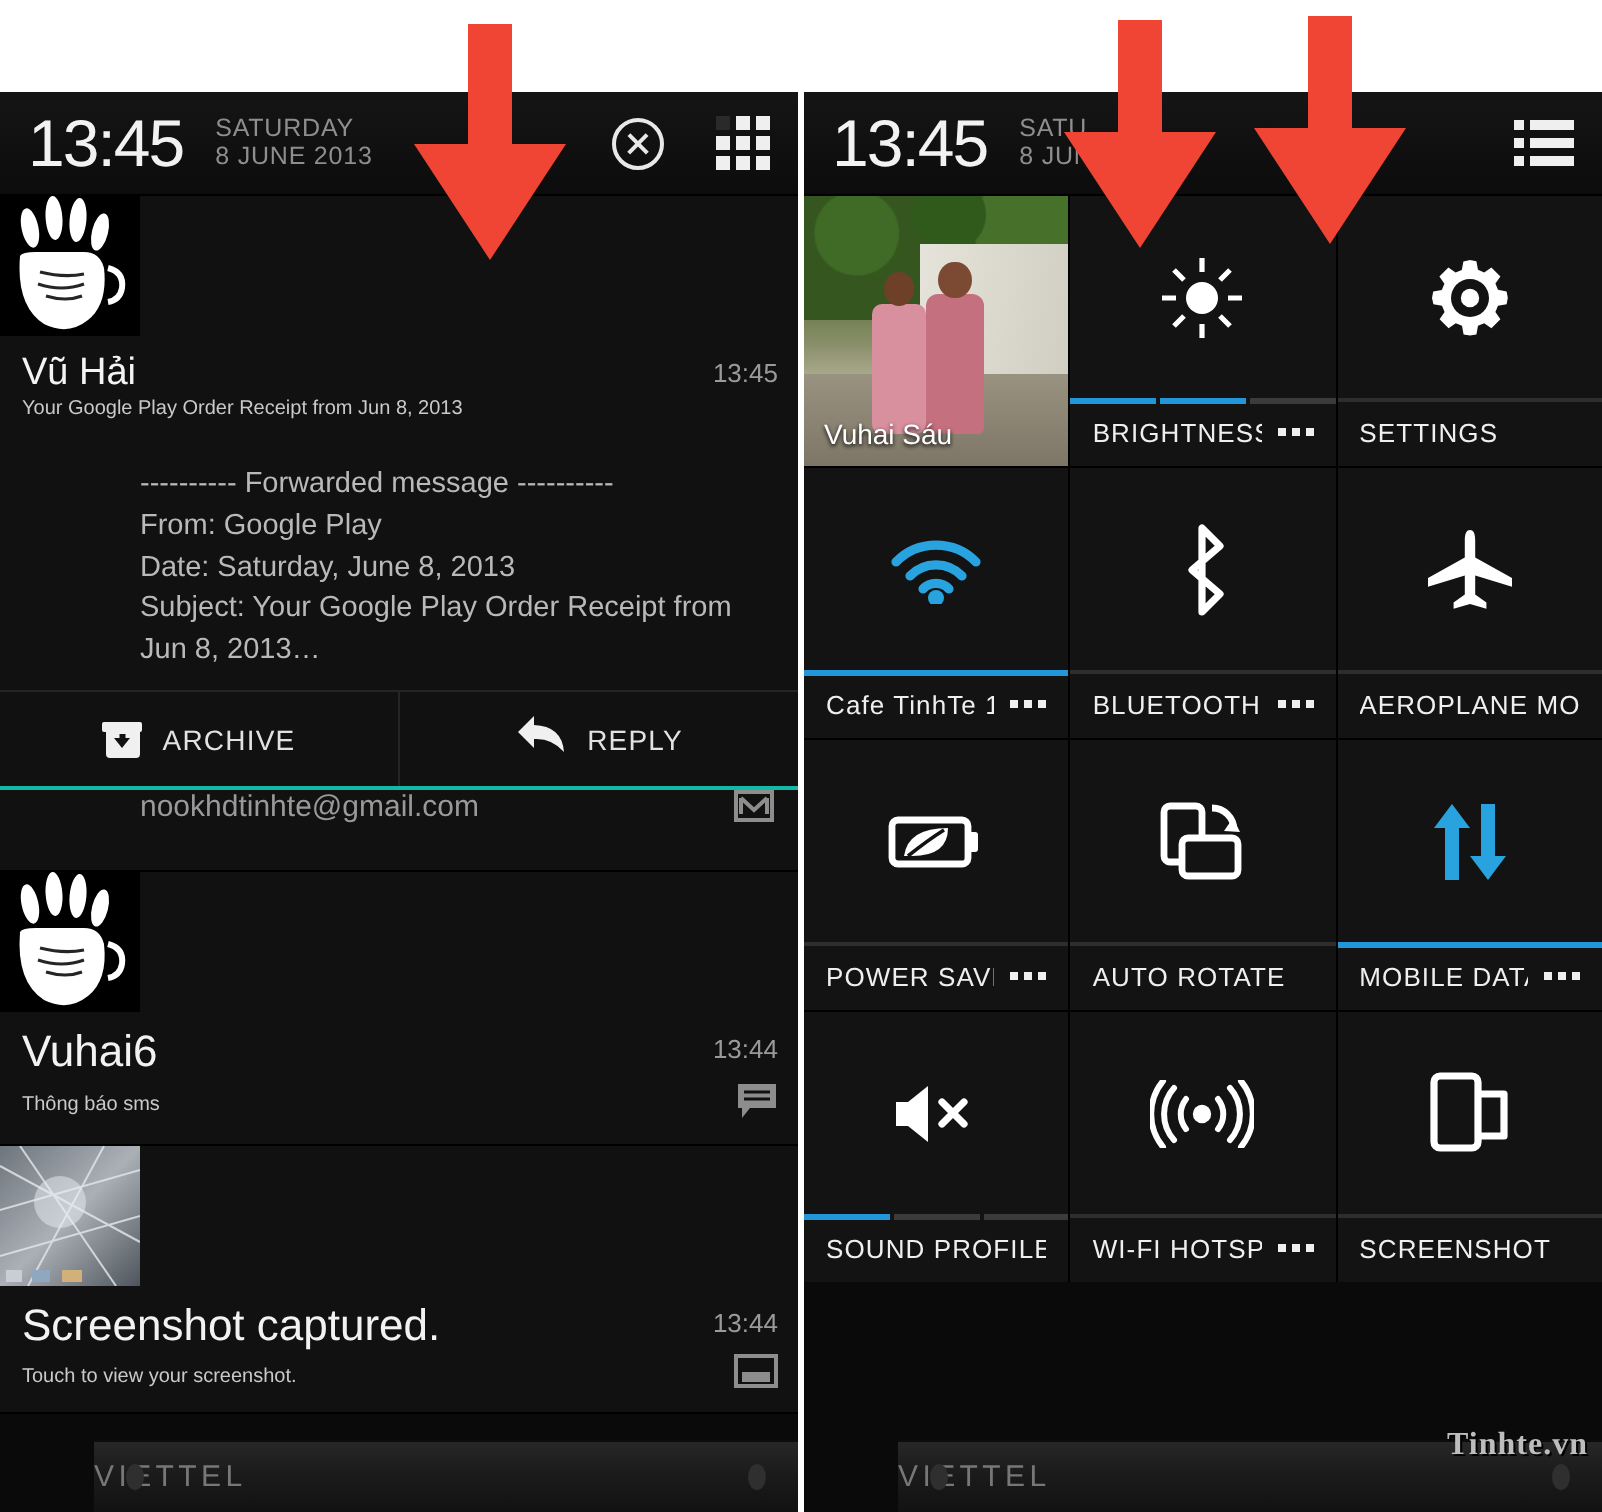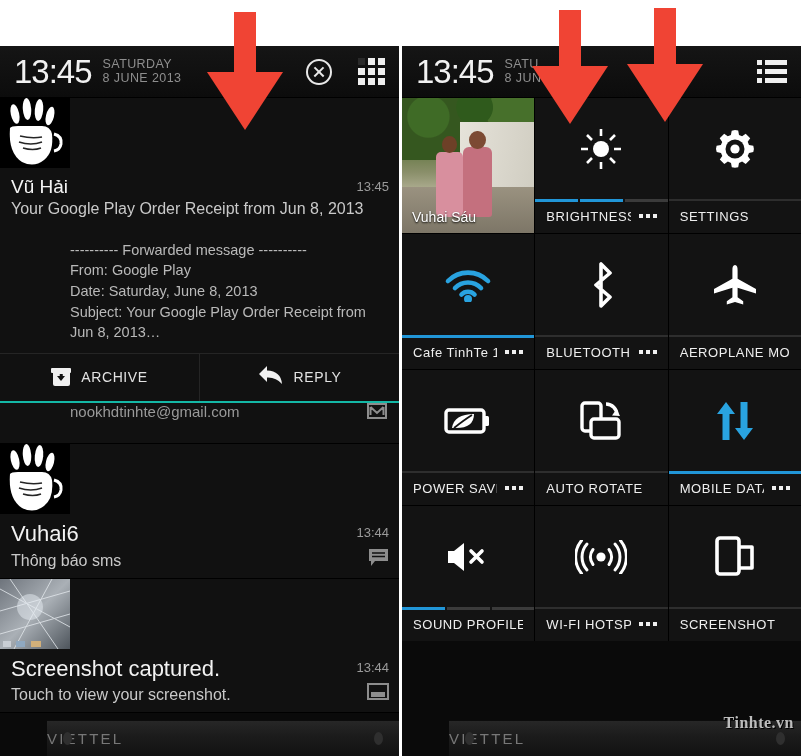--- a/index.html
+++ b/index.html
@@ -18,21 +18,21 @@
   .panel-gap { position:absolute; left:399px; top:0; width:3px; height:756px; background:#fff; z-index:30; }
 
   
   .statusbar {
     position: relative; height: 52px; width: 100%;
     background: linear-gradient(#151515, #0c0c0c);
     display: flex; align-items: center; padding: 0 14px;
     border-bottom: 1px solid #000;
   }
   .clock { font-size: 33px; color: #f2f2f2; font-weight: 400; letter-spacing: -1px; line-height: 1; }
-  .datebox { margin-left: 11px; line-height: 1.08; }
+  .datebox { margin-left: 16px; line-height: 1.08; }
   .dateline { font-size: 12.5px; color: #8e8e8e; letter-spacing: .4px; }
   .sb-spacer { flex: 1; }
 
   .icon-close { width: 26px; height: 26px; border: 2.2px solid #e8e8e8; border-radius: 50%; position: relative; }
   .icon-close::before, .icon-close::after {
     content:""; position:absolute; left:50%; top:50%; width: 13px; height: 2.2px;
     background:#e8e8e8; transform-origin:center;
   }
   .icon-close::before { transform: translate(-50%,-50%) rotate(45deg); }
   .icon-close::after  { transform: translate(-50%,-50%) rotate(-45deg); }
@@ -47,21 +47,21 @@
   .icon-list .bar { height:5px; background:#efefef; flex:1; }
 
   
   .notif { border-bottom: 1px solid #000; background: #111111; position: relative; }
   .notif-top { display: flex; padding: 0; flex-direction: column; }
   .avatar { width: 70px; height: 70px; flex: 0 0 70px; background:#000; position: relative; overflow:hidden; }
   .ntext { flex: 1; padding: 8px 10px 7px 11px; min-width: 0; }
   .nhead { display:flex; align-items:flex-start; }
   .ntitle { font-size: 19px; color: #f4f4f4; line-height: 1.12; flex:1; }
   .ntime { font-size: 13px; color: #9a9a9a; padding-left: 8px; padding-top:3px; white-space: nowrap; }
-  .nsub { font-size: 16px; color: #c9c9c9; line-height: 1.22; margin-top: 2px; }
+  .nsub { font-size: 10px; color: #c9c9c9; line-height: 1.22; margin-top: 2px; }
   .nbig { font-size: 22px; color: #f2f2f2; line-height:1.1; flex:1;}
 
   .expanded-body { padding: 14px 12px 10px 70px; font-size: 14.5px; color: #b9b9b9; line-height: 1.42; }
   .actions { display:flex; border-top: 1px solid #252525; height: 48px; align-items: center; }
   .action { flex:1; display:flex; align-items:center; justify-content:center; gap:10px; height:100%; }
   .action + .action { border-left: 1px solid #252525; }
   .action-label { font-size: 14px; color:#e2e2e2; letter-spacing: .6px; }
   .account-row { display:flex; align-items:flex-start; border-top: 2px solid #14b8a6; height: 42px; padding: 0 12px 0 70px; }
   .account-mail { font-size: 15px; color: #999; flex:1; }
 

